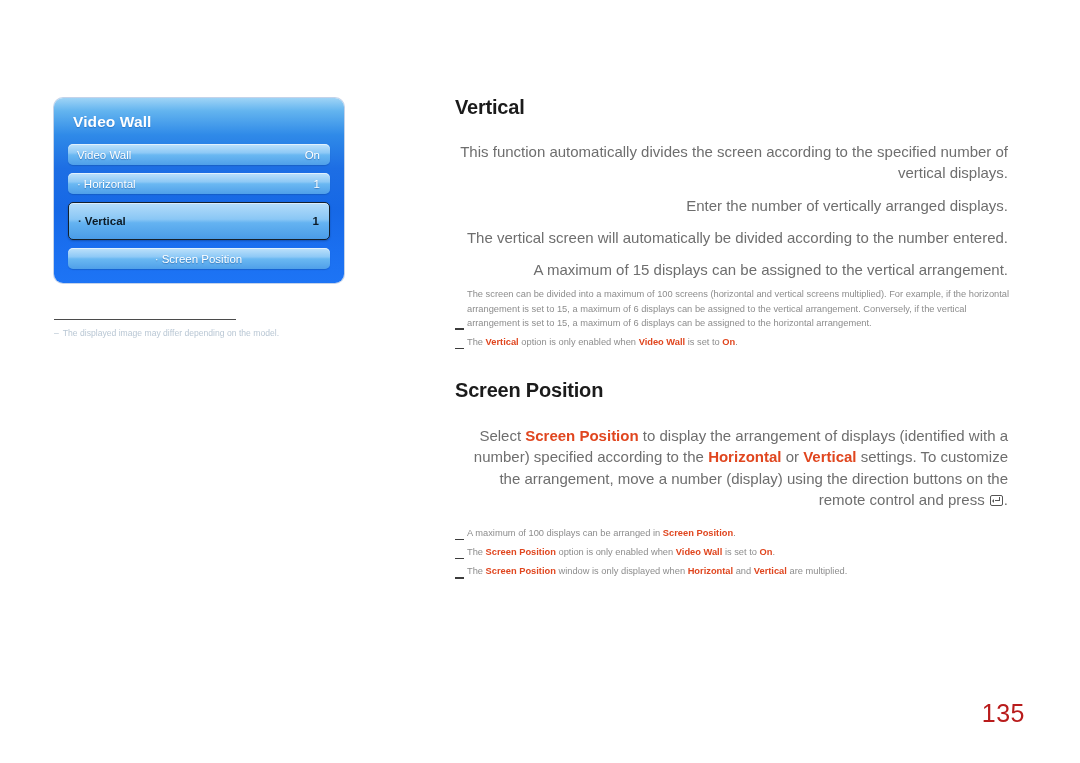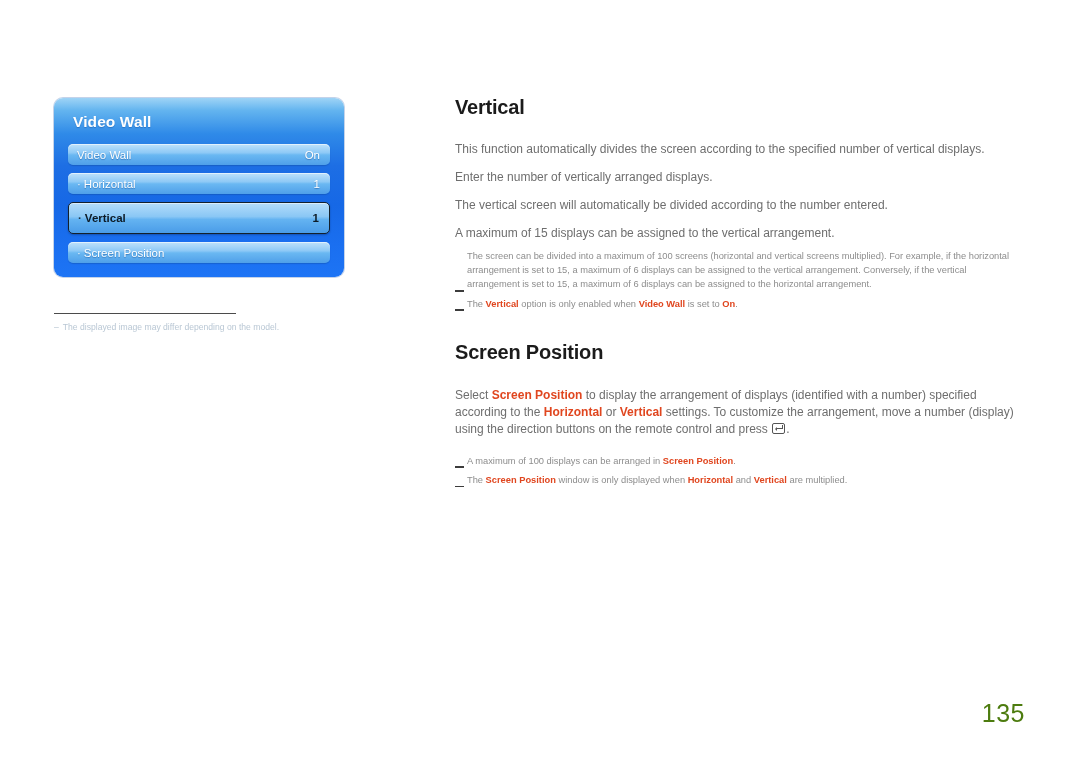--- a/index.html
+++ b/index.html
@@ -59,21 +59,21 @@
     border-radius: 5px;
     background: linear-gradient(to bottom, #bfe2fb 0%, #8ec9f6 42%, #6ab8f2 52%, #4f9fe9 100%);
     box-shadow: inset 0 1px 0 rgba(255,255,255,0.55),
                 0 1px 1px rgba(10,60,130,0.30);
     display: flex;
     align-items: center;
     justify-content: space-between;
     padding: 0 10px 0 9px;
     box-sizing: border-box;
   }
-  .osd-row:last-child { margin-bottom: 0; }
+  .osd-row:last-child { margin-bottom: 0; justify-content: center; }
 
   .osd-row .label {
     color: #ffffff;
     font-size: 11.5px;
     font-weight: 400;
     text-shadow: 0 1px 1px rgba(10,60,130,0.45);
     white-space: nowrap;
   }
   .osd-row .value {
     color: #ffffff;
@@ -86,21 +86,21 @@
     color: #ffffff;
     opacity: 0.85;
     margin-right: 3px;
   }
 
   
   .osd-row.selected {
     border: 1.6px solid #14202c;
     background: linear-gradient(to bottom, #b4dcfa 0%, #8ac7f5 45%, #64b3f1 55%, #4a9ce8 100%);
     box-shadow: inset 0 1px 0 rgba(255,255,255,0.5), 0 1px 2px rgba(0,0,0,0.25);
-    height: 32px;
+    height: 38px;
   }
   .osd-row.selected .label,
   .osd-row.selected .value,
   .osd-row.selected .bullet {
     color: #0d1b26;
     font-weight: 600;
     text-shadow: none;
   }
 
   
@@ -142,24 +142,25 @@
     color: #1b1b1b;
     margin: 0 0 22px 0;
     letter-spacing: -0.2px;
   }
   h1.section-title.second {
     margin-top: 30px;
     margin-bottom: 23px;
   }
 
   p.body {
-    font-size: 12px;
+    font-size: 15px;
     color: #6e6e6e;
     line-height: 1.42;
-    margin: 0 0 11px 0;
+    margin: 0 12px 11px 0;
+    text-align: right;
   }
   p.body.tight { margin-bottom: 13px; }
   p.body:last-child { margin-bottom: 0; }
 
   .note {
     display: flex;
     align-items: flex-end;
     font-size: 9.3px;
     color: #8d8d8d;
     line-height: 1.52;
@@ -212,21 +213,21 @@
     border-bottom: 2.2px solid transparent;
     border-right: 2.6px solid #555555;
   }
 
   
   .page-number {
     position: absolute;
     right: 55px;
     bottom: 35px;
     font-size: 25px;
-    color: #4d7c0f;
+    color: #b91c1c;
     font-weight: 300;
     letter-spacing: 0.5px;
   }
 </style>
 </head>
 <body>
 
 <div class="left-col">
 
   <div class="osd-panel">
@@ -283,19 +284,23 @@
 
   <h1 class="section-title second">Screen Position</h1>
   <p class="body"><span>Select </span><span class="red">Screen Position</span><span> to display the arrangement of displays (identified with a number) specified according to the </span><span class="red">Horizontal</span><span> or </span><span class="red">Vertical</span><span> settings. To customize the arrangement, move a number (display) using the direction buttons on the remote control and press </span><span class="enter-key"></span><span>.</span></p>
   <div style="margin-top:16px;">
       <div class="note">
         <span class="ndash"></span>
         <span class="ntext"><span>A maximum of 100 displays can be arranged in </span><span class="red">Screen Position</span><span>.</span></span>
       </div>
       <div class="note">
         <span class="ndash"></span>
+        <span class="ntext"><span>The </span><span class="red">Screen Position</span><span> option is only enabled when </span><span class="red">Video Wall</span><span> is set to </span><span class="red">On</span><span>.</span></span>
+      </div>
+      <div class="note">
+        <span class="ndash"></span>
         <span class="ntext"><span>The </span><span class="red">Screen Position</span><span> window is only displayed when </span><span class="red">Horizontal</span><span> and </span><span class="red">Vertical</span><span> are multiplied.</span></span>
       </div>
     </div>
 
 </div>
 
 <div class="page-number">135</div>
 
 </body></html>

